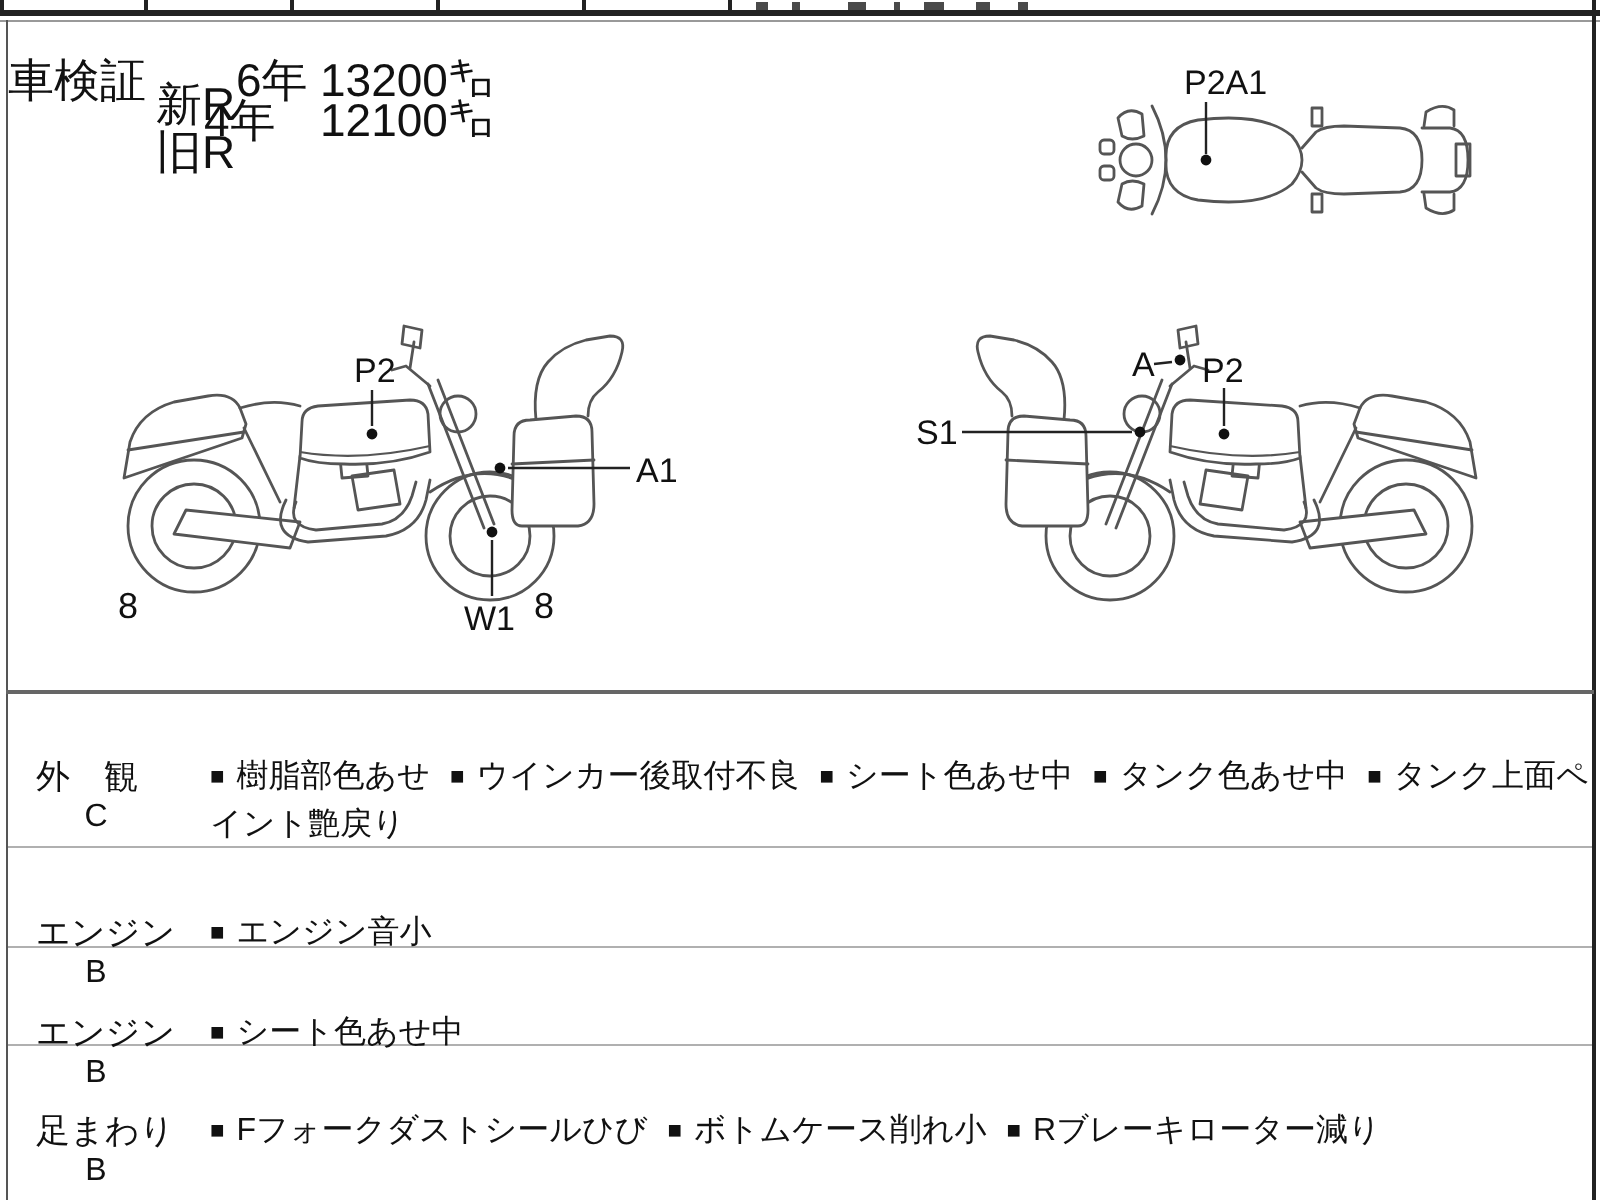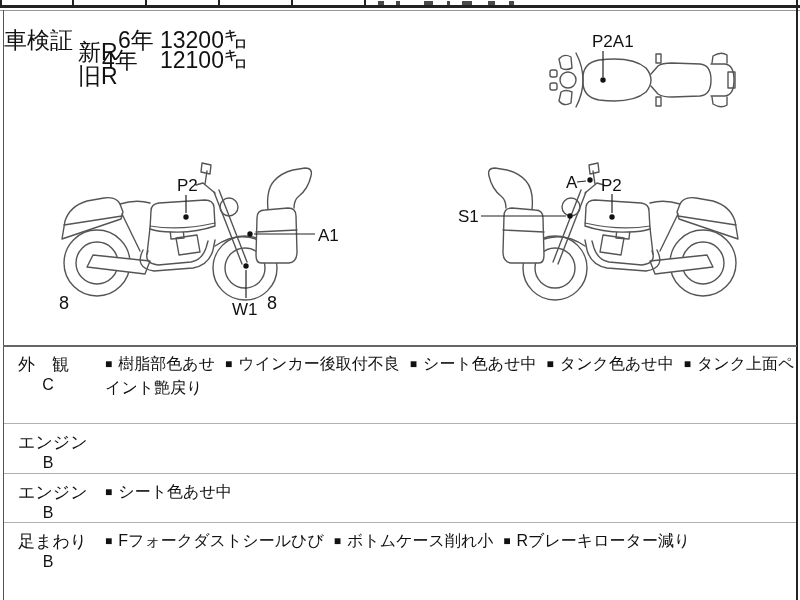--- a/index.html
+++ b/index.html
@@ -12,21 +12,21 @@
   
   .tick{position:absolute;top:0;width:2px;height:6px;background:#222;}
   .frag{position:absolute;top:1px;height:4px;background:#4a4a4a;}
   .strip-line{position:absolute;left:0;top:5px;width:800px;height:3px;background:#222;}
   .sheet-top{position:absolute;left:0;top:10px;width:800px;height:1px;background:#999;}
   .sheet-left{position:absolute;left:3px;top:10px;width:1px;height:590px;background:#555;}
   .sheet-right{position:absolute;left:796px;top:0;width:2px;height:600px;background:#222;}
   
   .hd{font-size:23px;line-height:20px;white-space:nowrap;}
   
-  .sect{position:absolute;left:4px;width:792px;}
+  .sect{position:absolute;left:4px;width:792px;margin-top:24px;}
   .sect-border-dark{position:absolute;left:3px;top:345px;width:794px;height:2px;background:#666;}
   .row-border{position:absolute;left:4px;width:792px;height:1px;background:#b0b0b0;}
   .sect-name{position:absolute;left:14px;top:8px;width:66px;font-size:17px;white-space:nowrap;}
   .sect-grade{position:absolute;left:14px;top:31px;width:60px;text-align:center;font-size:16px;}
   .sect-items{position:absolute;left:101px;top:7px;width:692px;font-size:16px;line-height:24px;}
   .cond-item{margin-right:10px;}
   .bullet{font-size:12px;margin-right:6px;vertical-align:1px;}
   
   svg{position:absolute;left:0;top:0;}
   svg text{font-family:"Liberation Sans","DejaVu Sans",sans-serif;font-size:17px;fill:#111;}
@@ -170,20 +170,21 @@
 
 <div class="sect" style="top:345px;height:78px">
   <span class="sect-name">外　観</span>
   <span class="sect-grade">C</span>
   <div class="sect-items"><span class="cond-item"><span class="bullet">■</span><span>樹脂部色あせ</span></span><span class="cond-item"><span class="bullet">■</span><span>ウインカー後取付不良</span></span><span class="cond-item"><span class="bullet">■</span><span>シート色あせ中</span></span><span class="cond-item"><span class="bullet">■</span><span>タンク色あせ中</span></span><span class="cond-item"><span class="bullet">■</span><span>タンク上面ペイント艶戻り</span></span></div>
 </div>
 
 <div class="sect" style="top:423px;height:50px">
   <span class="sect-name">エンジン</span>
   <span class="sect-grade">B</span>
+  <div class="sect-items"><span class="cond-item"><span class="bullet">■</span><span>エンジン音小</span></span></div>
 </div>
 
 <div class="sect" style="top:473px;height:49px">
   <span class="sect-name">エンジン</span>
   <span class="sect-grade">B</span>
   <div class="sect-items"><span class="cond-item"><span class="bullet">■</span><span>シート色あせ中</span></span></div>
 </div>
 
 <div class="sect" style="top:522px;height:66px">
   <span class="sect-name">足まわり</span>

